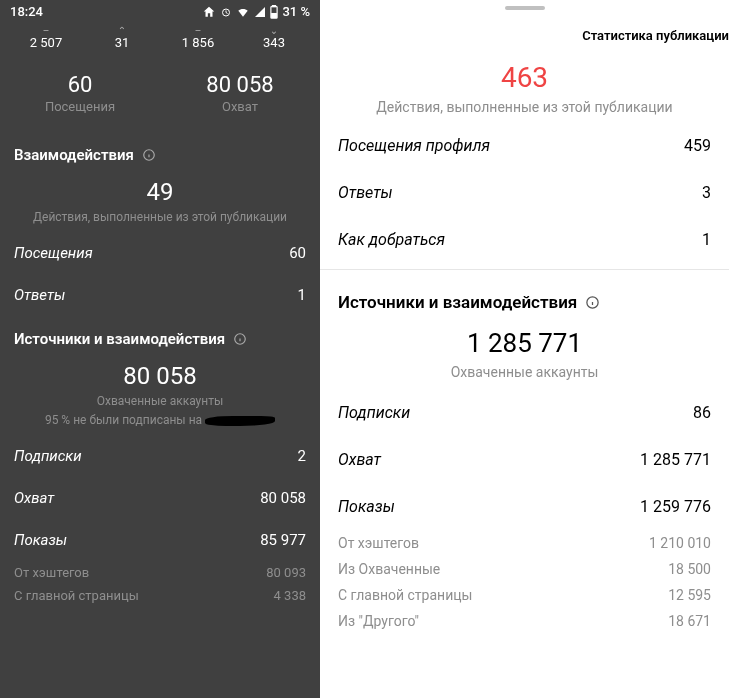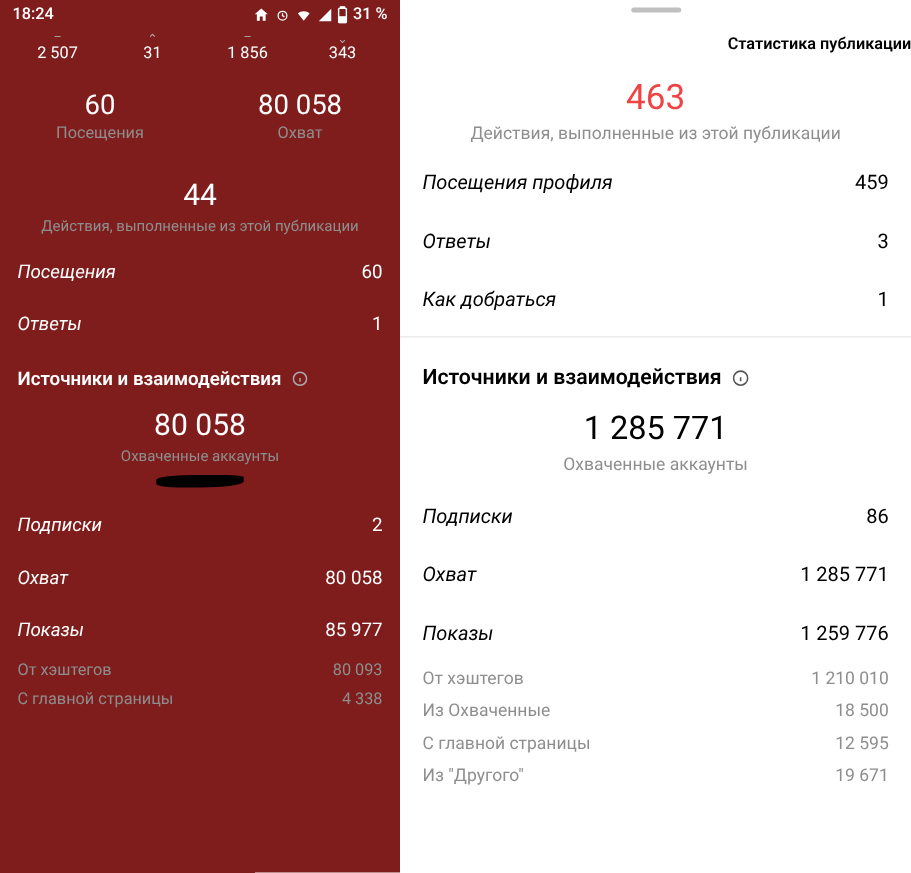--- a/index.html
+++ b/index.html
@@ -8,21 +8,21 @@
     width: 729px;
     height: 698px;
     display: flex;
     background: #fff;
   }
   .phone {
     height: 698px;
     overflow: hidden;
     position: relative;
   }
-  .left { width: 320px; background: #7f1d1d; color: #fff; }
+  .left { width: 320px; background: #404040; color: #fff; }
   .right { flex: 1; background: #fff; color: #000; }
 
   
   .statusbar {
     display: flex; justify-content: space-between; align-items: center;
     padding: 4px 10px; font-size: 13px; font-weight: 500;
   }
   .statusbar .sb-right { display: flex; align-items: center; gap: 4px; }
   .sb-icon { display: inline-flex; }
 
@@ -123,22 +123,31 @@
     <div class="cell">
       <div class="val">60</div>
       <div class="lbl">Посещения</div>
     </div>
     <div class="cell">
       <div class="val">80 058</div>
       <div class="lbl">Охват</div>
     </div>
   </div>
 
+  <div class="section-header">
+    <span>Взаимодействия</span>
+    <span class="info-icon">
+      <svg width="14" height="14" viewBox="0 0 24 24" fill="none" stroke="#aaa" stroke-width="2">
+          <circle cx="12" cy="12" r="9"></circle>
+          <path d="M12 8h.01M12 11v5"></path>
+        </svg>
+    </span>
+  </div>
   <div class="big-center">
-    <div class="num">44</div>
+    <div class="num">49</div>
     <div class="sub">Действия, выполненные из этой публикации</div>
   </div>
   <div class="kv-row">
     <span class="k">Посещения</span>
     <span class="v">60</span>
   </div>
   <div class="kv-row">
     <span class="k">Ответы</span>
     <span class="v">1</span>
   </div>
@@ -149,20 +158,21 @@
       <svg width="14" height="14" viewBox="0 0 24 24" fill="none" stroke="#aaa" stroke-width="2">
           <circle cx="12" cy="12" r="9"></circle>
           <path d="M12 8h.01M12 11v5"></path>
         </svg>
     </span>
   </div>
   <div class="big-center">
     <div class="num">80 058</div>
     <div class="sub">Охваченные аккаунты</div>
     <div class="sub">
+      <span>95 % не были подписаны на</span>
       <span class="redact"></span>
     </div>
   </div>
   <div class="kv-row">
     <span class="k">Подписки</span>
     <span class="v">2</span>
   </div>
   <div class="kv-row">
     <span class="k">Охват</span>
     <span class="v">80 058</span>
@@ -236,15 +246,15 @@
   <div class="sub-row">
     <span>Из Охваченные</span>
     <span>18 500</span>
   </div>
   <div class="sub-row">
     <span>С главной страницы</span>
     <span>12 595</span>
   </div>
   <div class="sub-row">
     <span>Из "Другого"</span>
-    <span>19 671</span>
+    <span>18 671</span>
   </div>
 </div>
 
 </body></html>

